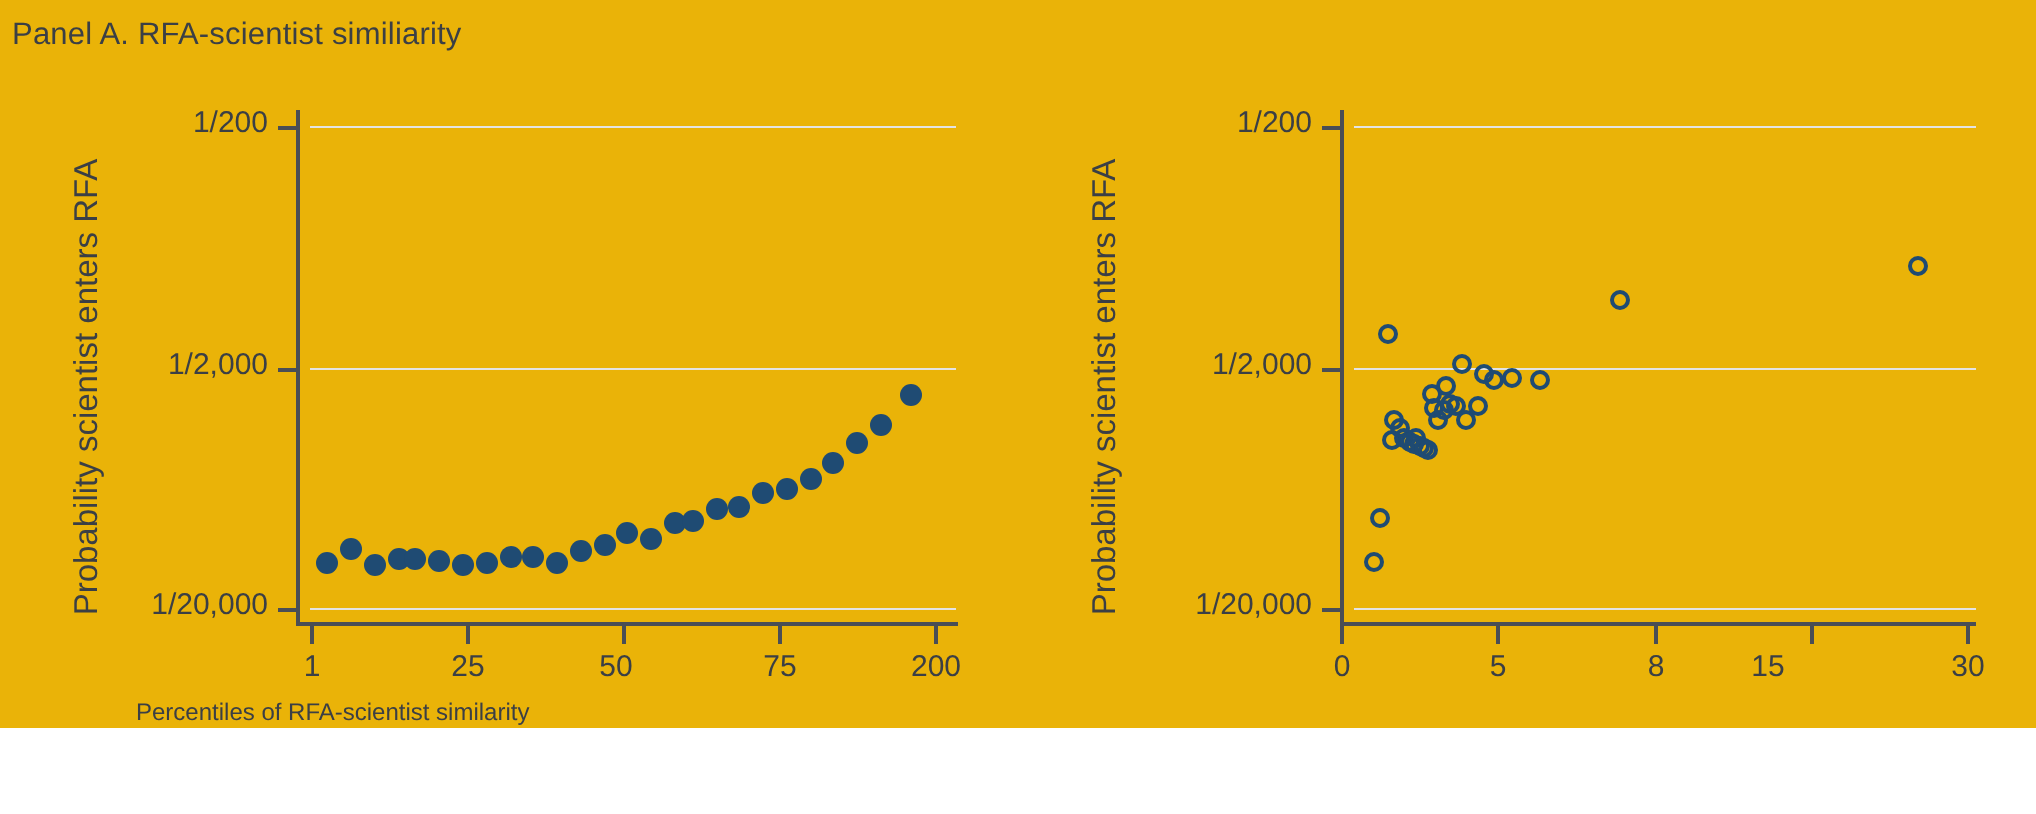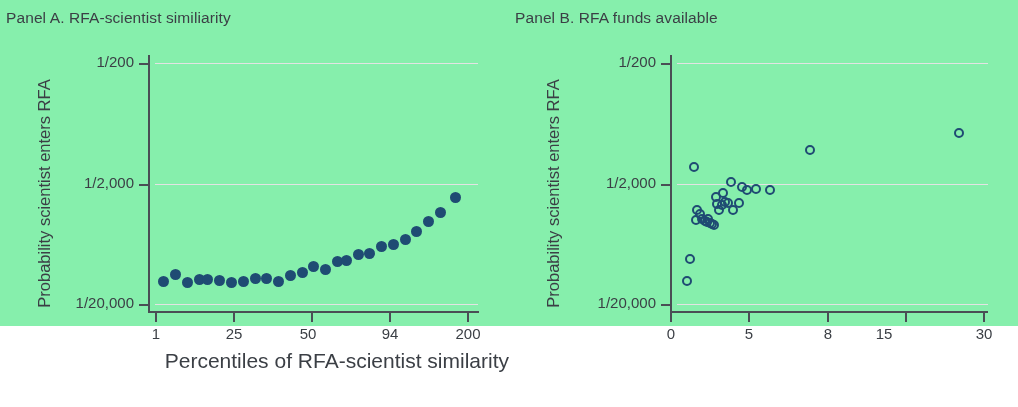--- a/index.html
+++ b/index.html
@@ -4,22 +4,22 @@
 <style>
   html,body{margin:0;padding:0;background:#ffffff;}
   body{
     width:1018px;height:407px;
     font-family:"Liberation Sans",sans-serif;
     color:#3b3f45;
     overflow:hidden;
   }
   #figure{
     position:relative;
-    width:1018px;height:326px;
-    background:#86efac;
+    width:1018px;height:364px;
+    background:#eab308;
     text-decoration:underline;
   }
   .panel{
     position:absolute;
     top:0;
     width:509px;
     height:407px;
   }
   #panel-a{left:0;}
   #panel-b{left:509px;}
@@ -105,22 +105,22 @@
     color:#3b3f45;
     transform:translateX(-50%);
     white-space:nowrap;
   }
 
   .xaxis-title{
     position:absolute;
     top:349px;
     left:0;
     width:509px;
-    text-align:right;
-    font-size:21px;
+    text-align:left;
+    font-size:12px;
     color:#3b3f45;
     white-space:nowrap;
   }
   .xaxis-title span{display:inline-block;margin-left:68px;}
 
   .yaxis-title{
     position:absolute;
     left:-96px;
     top:184px;
     width:280px;
@@ -187,21 +187,21 @@
 
     <div class="xtick" style="left:155px;"></div>
     <div class="xtick" style="left:233px;"></div>
     <div class="xtick" style="left:311px;"></div>
     <div class="xtick" style="left:389px;"></div>
     <div class="xtick" style="left:467px;"></div>
 
     <div class="xtick-label" style="left:156px;">1</div>
     <div class="xtick-label" style="left:234px;">25</div>
     <div class="xtick-label" style="left:308px;">50</div>
-    <div class="xtick-label" style="left:390px;">94</div>
+    <div class="xtick-label" style="left:390px;">75</div>
     <div class="xtick-label" style="left:468px;">200</div>
 
     <div id="pts-a">
         <div class="pt pt-filled" style="left: 163.83px; top: 281.07px;"></div>
         <div class="pt pt-filled" style="left: 175.6px; top: 274.71px;"></div>
         <div class="pt pt-filled" style="left: 187.38px; top: 282.43px;"></div>
         <div class="pt pt-filled" style="left: 199.15px; top: 279.4px;"></div>
         <div class="pt pt-filled" style="left: 207.98px; top: 279.4px;"></div>
         <div class="pt pt-filled" style="left: 219.75px; top: 280.39px;"></div>
         <div class="pt pt-filled" style="left: 231.53px; top: 282.09px;"></div>
@@ -222,21 +222,20 @@
         <div class="pt pt-filled" style="left: 405.19px; top: 239.96px;"></div>
         <div class="pt pt-filled" style="left: 416.96px; top: 231.19px;"></div>
         <div class="pt pt-filled" style="left: 428.74px; top: 221.69px;"></div>
         <div class="pt pt-filled" style="left: 440.51px; top: 212.37px;"></div>
         <div class="pt pt-filled" style="left: 455.23px; top: 197.86px;"></div>
       </div>
   </div>
 
   <div class="panel" id="panel-b">
 
-    <div class="panel-title">Panel B. RFA funds available</div>
 
     <div class="yaxis-title">Probability scientist enters RFA</div>
 
 
     <div class="yaxis-spine" style="left:161px;"></div>
     <div class="xaxis-spine" style="left:161px;width:318px;"></div>
 
     <div class="plot-area" style="left:161px;width:317px;"></div>
 
     <div class="ytick" style="left:152px;top:63px;"></div>

